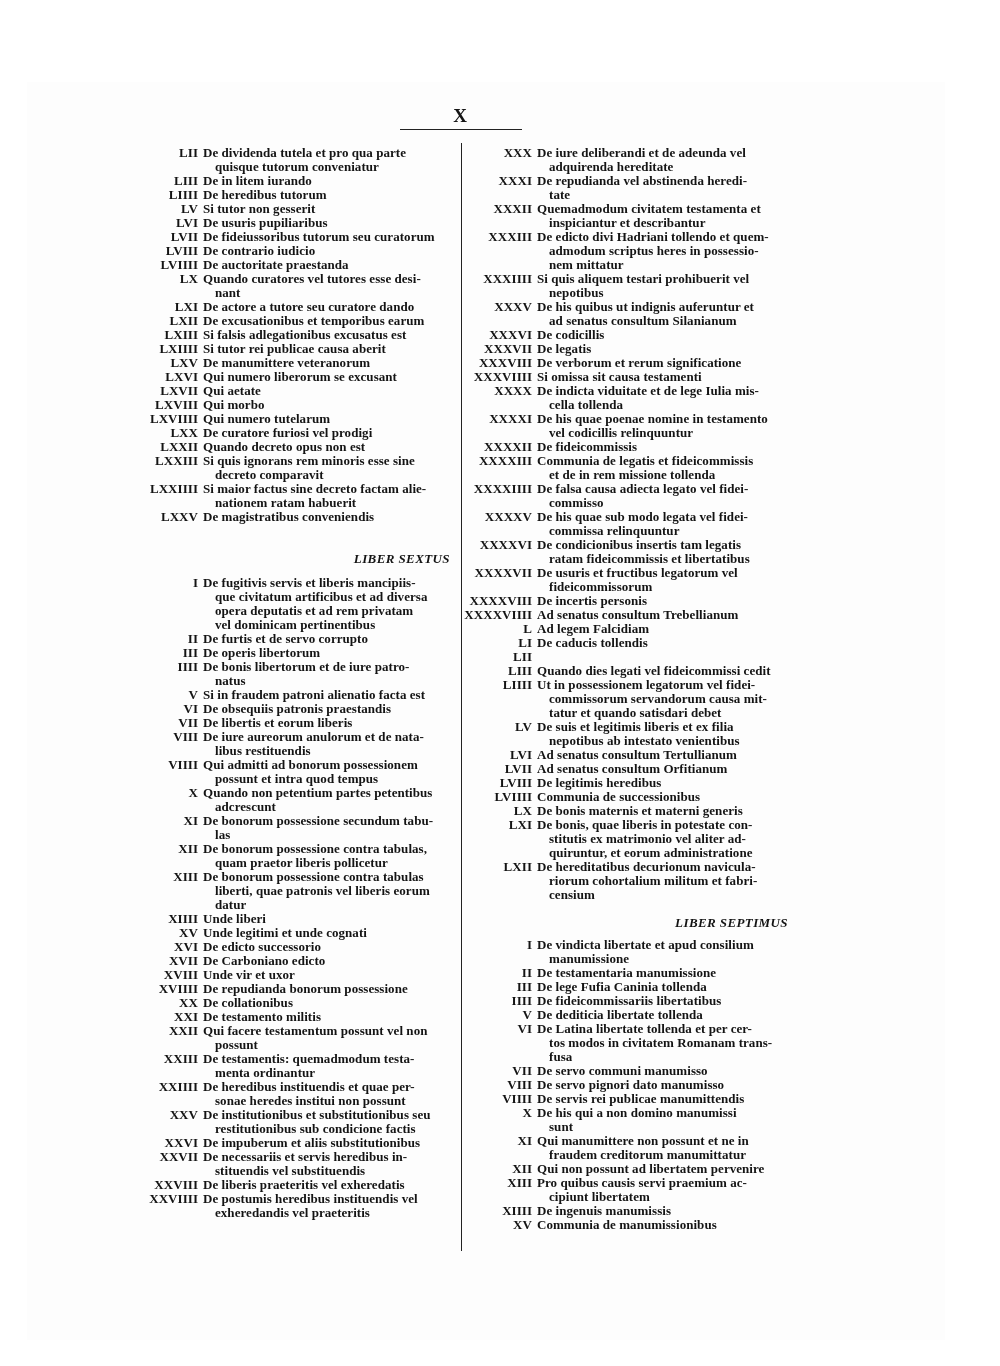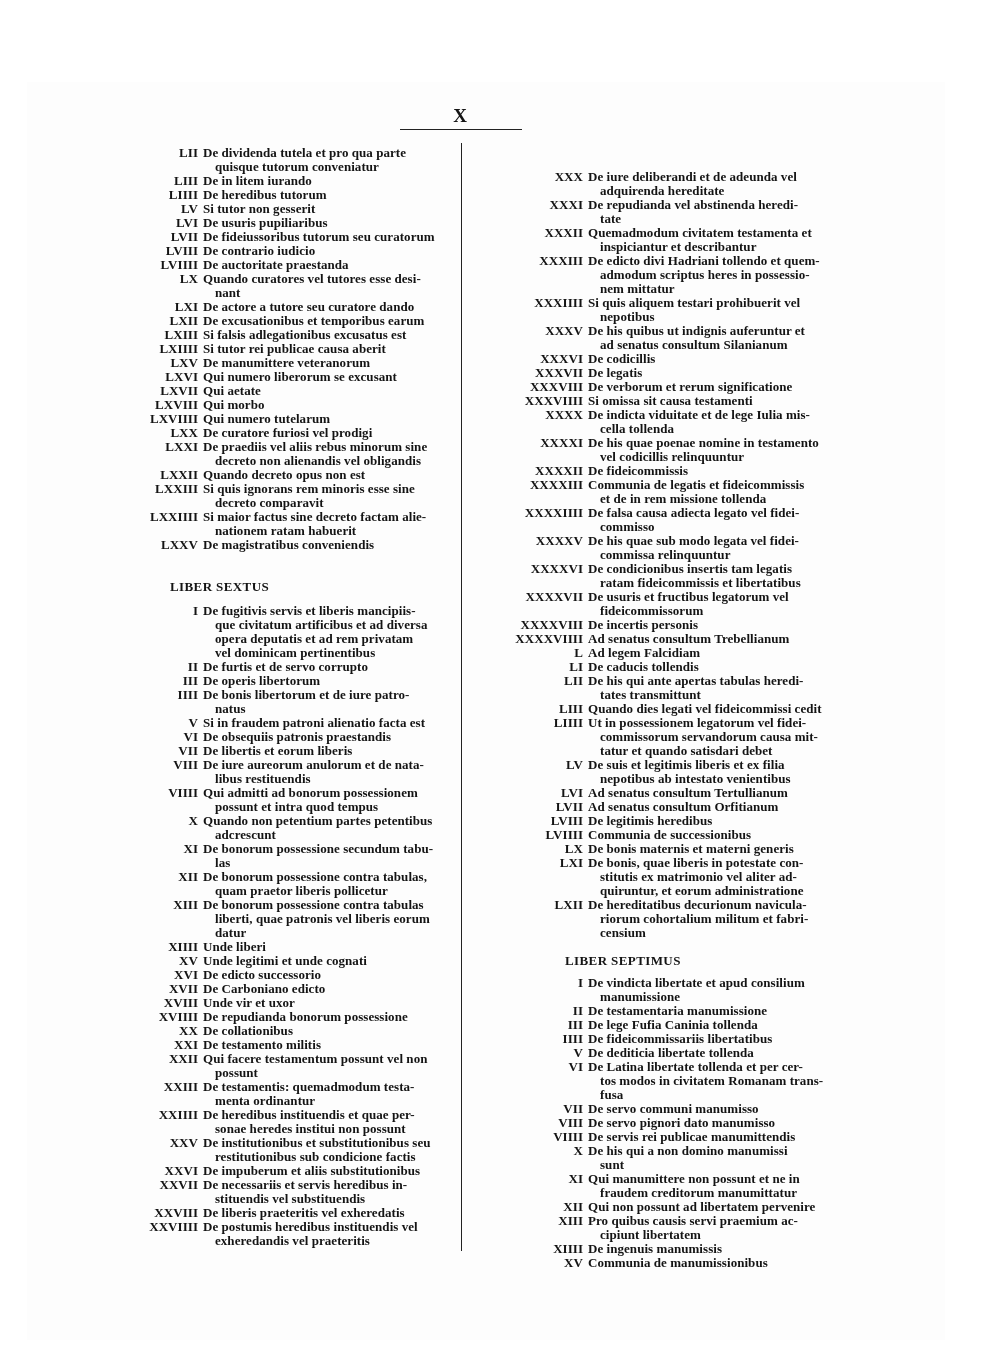--- a/index.html
+++ b/index.html
@@ -15,30 +15,30 @@
     font-weight: bold; font-size: 19px; line-height: 20px;
   }
   .header-rule {
     position: absolute; left: 400px; top: 129px; width: 122px; height: 0; border-top: 1.6px solid #222;
   }
   .col-divider {
     position: absolute; left: 461px; top: 143px; width: 0; height: 1108px; border-left: 1.6px solid #222;
   }
   .col { position: absolute; top: 146px; font-size: 13px; line-height: 14px; font-weight: bold; letter-spacing: 0.05px; }
   .col-left { left: 130px; width: 320px; }
-  .col-right { left: 495px; width: 344px; margin-top: 24px; }
+  .col-right { left: 444px; width: 344px; }
   .entry { display: flex; align-items: flex-start; }
   .num { flex: 0 0 auto; text-align: right; padding-right: 5px; white-space: nowrap; }
   .col-left .num { width: 68px; }
   .col-right .num { width: 88px; }
   .txt { flex: 1 1 auto; text-align: justify; }
   .txt .line { display: block; }
   .txt .cont { padding-left: 12px; }
   .book-heading {
-    text-align: left; font-weight: bold; letter-spacing: 0.4px; margin: 24px 0 10px 0;
+    text-align: right; font-weight: bold; letter-spacing: 0.4px; margin: 24px 0 10px 0; font-style: italic;
   }
   .col-left .book-heading { padding-left: 40px; margin-top: 28px; }
   .col-right .book-heading { padding-left: 70px; margin-top: 14px; margin-bottom: 8px; }
 </style>
 </head>
 <body>
 
 <div class="page"></div>
 
 <div class="page-number">X</div>
@@ -157,27 +157,20 @@
           <span class="line">Qui numero tutelarum</span>
         </span>
       </div>
       <div class="entry">
         <span class="num">LXX</span>
         <span class="txt">
           <span class="line">De curatore furiosi vel prodigi</span>
         </span>
       </div>
       <div class="entry">
-        <span class="num">LXXI</span>
-        <span class="txt">
-          <span class="line">De praediis vel aliis rebus minorum sine</span>
-          <span class="line cont">decreto non alienandis vel obligandis</span>
-        </span>
-      </div>
-      <div class="entry">
         <span class="num">LXXII</span>
         <span class="txt">
           <span class="line">Quando decreto opus non est</span>
         </span>
       </div>
       <div class="entry">
         <span class="num">LXXIII</span>
         <span class="txt">
           <span class="line">Si quis ignorans rem minoris esse sine</span>
           <span class="line cont">decreto comparavit</span>
@@ -536,24 +529,20 @@
         </span>
       </div>
       <div class="entry">
         <span class="num">LI</span>
         <span class="txt">
           <span class="line">De caducis tollendis</span>
         </span>
       </div>
       <div class="entry">
         <span class="num">LII</span>
-        <span class="txt">
-          <span class="line">De his qui ante apertas tabulas heredi-</span>
-          <span class="line cont">tates transmittunt</span>
-        </span>
       </div>
       <div class="entry">
         <span class="num">LIII</span>
         <span class="txt">
           <span class="line">Quando dies legati vel fideicommissi cedit</span>
         </span>
       </div>
       <div class="entry">
         <span class="num">LIIII</span>
         <span class="txt">

